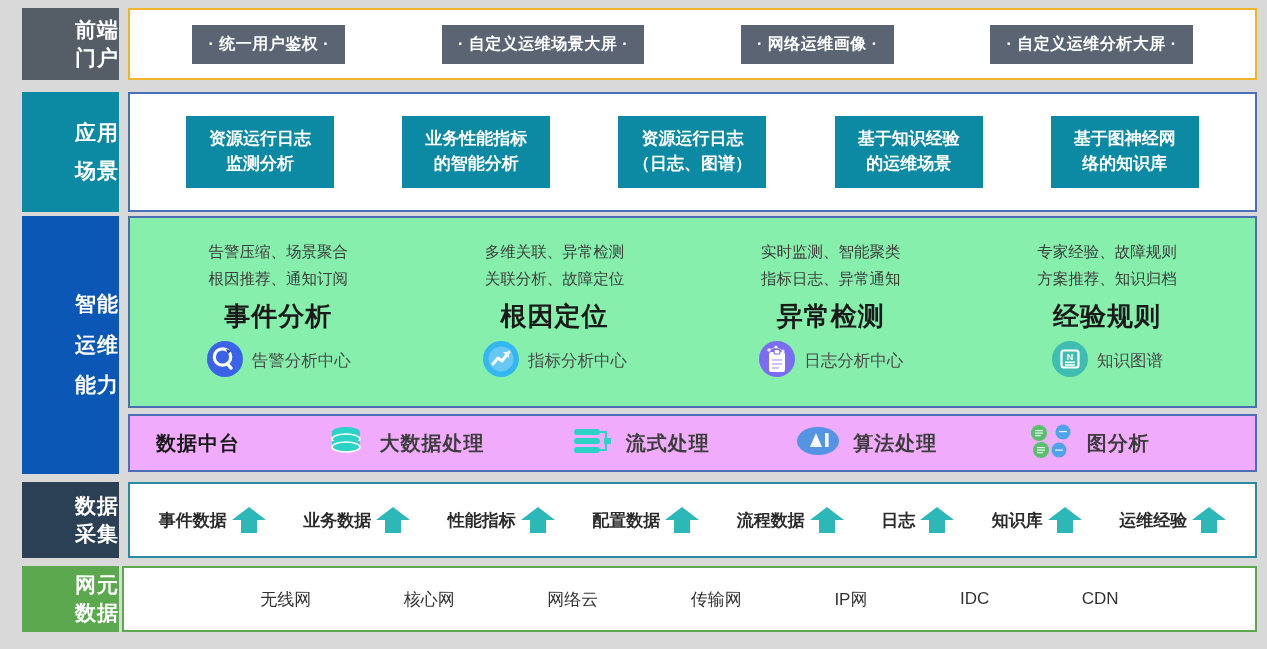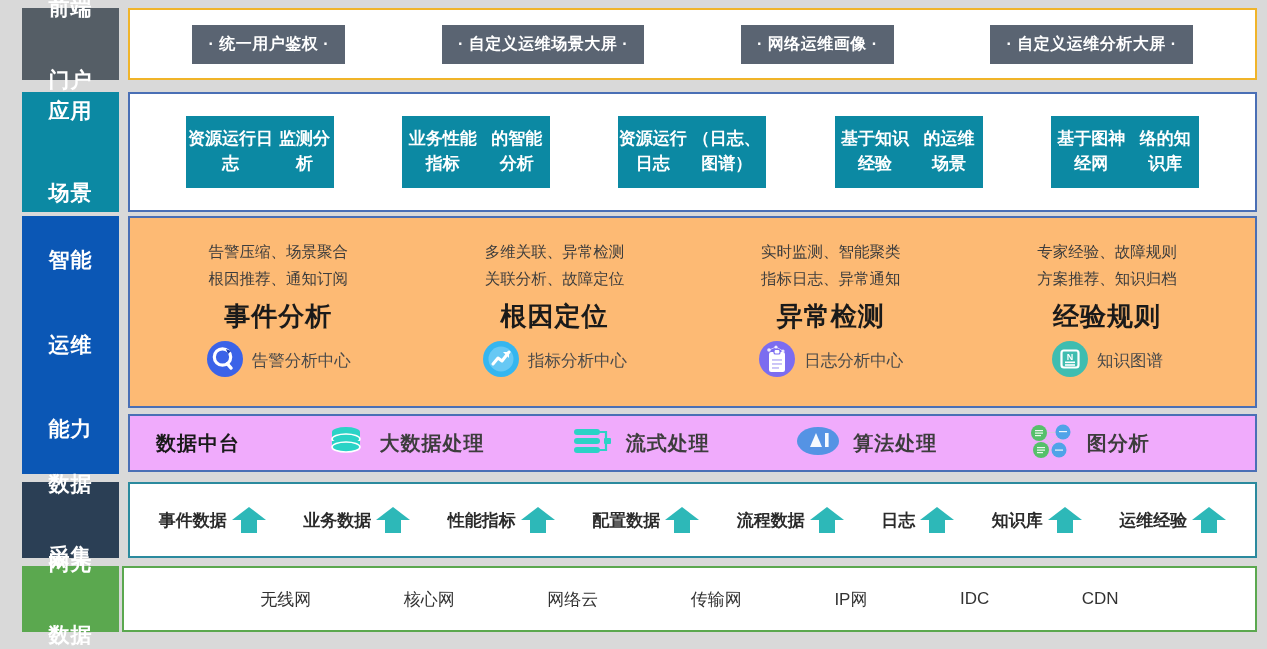--- a/index.html
+++ b/index.html
@@ -8,23 +8,23 @@
     background: #d9d9d9;
     font-family: "Liberation Sans", "DejaVu Sans", sans-serif;
     overflow: hidden;
   }
   .page { position: relative; width: 1267px; height: 649px; background: #d9d9d9; }
 
   
   .row { display: flex; position: absolute; left: 22px; }
   .side {
     display: flex; flex-direction: column;
-    align-items: center; justify-content: center;
+    align-items: flex-end; justify-content: center;
     color: #ffffff; font-weight: bold; letter-spacing: 1px;
-    width: 97px; flex: 0 0 97px; gap: 44px;
+    width: 97px; flex: 0 0 97px;
   }
   .side span { display: block; line-height: 1.35; }
   .body-box { background: #ffffff; flex: 1 1 auto; position: relative; }
 
   
   #row-portal { top: 8px; height: 72px; width: 1235px; }
   #row-portal .side { background: #555e66; font-size: 21px; }
   #row-portal .body-box {
     border: 2px solid #f0b429; margin-left: 9px;
     display: flex; align-items: center; justify-content: space-around;
@@ -41,31 +41,31 @@
   #row-app .side { background: #0c89a3; font-size: 21px; }
   #row-app .side span { margin: 5px 0; }
   #row-app .body-box {
     border: 2px solid #4a6fb5; margin-left: 9px;
     display: flex; align-items: center; justify-content: space-around;
     padding: 0 22px;
   }
   .app-chip {
     background: #0c89a3; color: #fff; font-weight: bold; font-size: 17px;
     width: 148px; height: 72px; line-height: 1.45;
-    display: flex; flex-direction: row;
+    display: flex; flex-direction: column;
     align-items: center; justify-content: center; text-align: center;
   }
 
   
   #row-ops { top: 216px; height: 258px; width: 1235px; }
   #row-ops .side { background: #0b57b5; font-size: 21px; }
   #row-ops .side span { margin: 6px 0; }
   .ops-stack { flex: 1 1 auto; margin-left: 9px; display: flex; flex-direction: column; }
   #ops-capability {
-    border: 2px solid #4a6fb5; background:#fdba74; height: 192px;
+    border: 2px solid #4a6fb5; background:#86efac; height: 192px;
     display: flex; align-items: stretch; padding: 6px 10px 0 10px;
   }
   .cap-col {
     flex: 1 1 25%; display: flex; flex-direction: column;
     align-items: center; justify-content: flex-start; padding-top: 14px;
   }
   .cap-line { font-size: 15.5px; color: #3d3d3d; line-height: 1.75; white-space: nowrap; }
   .cap-title { font-size: 26px; font-weight: bold; color: #1a1a1a; margin: 7px 0 6px; letter-spacing: 1px; }
   .cap-prod { display: flex; align-items: center; gap: 8px; }
   .cap-prod-label { font-size: 16.5px; color: #4a4a4a; white-space: nowrap; }

